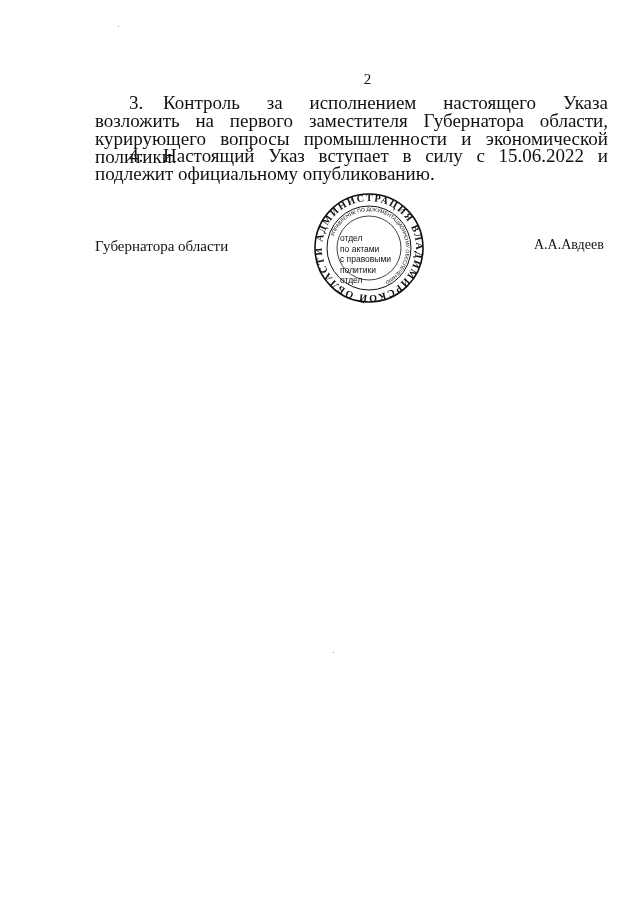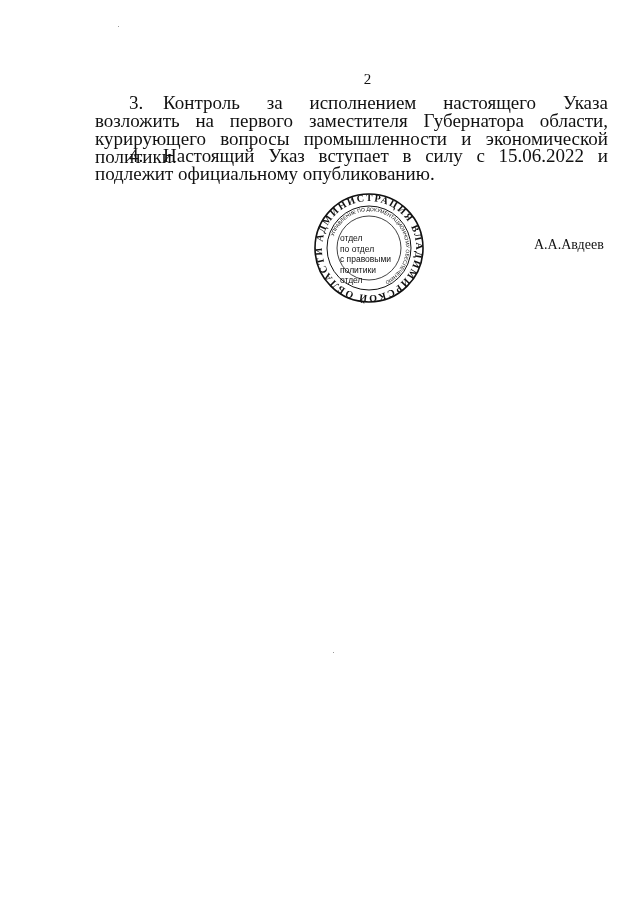--- a/index.html
+++ b/index.html
@@ -26,20 +26,21 @@
 
   <div class="para p3">
     <span class="num">3.</span><span>Контроль за исполнением настоящего Указа возложить на первого заместителя Губернатора области, курирующего вопросы промышленности и экономической политики.</span>
   </div>
 
   <div class="para p4">
     <span class="num">4.</span><span>Настоящий Указ вступает в силу с 15.06.2022 и подлежит официальному опубликованию.</span>
   </div>
 
   <div class="sig-left">
+    <div>Губернатора области</div>
   </div>
 
   <div class="sig-right">А.А.Авдеев</div>
 
   <svg class="stamp" viewBox="0 0 112 112">
     <defs>
       <path id="outerArc" d="M56,56 m-47,0 a47,47 0 1,1 94,0 a47,47 0 1,1 -94,0"></path>
       <path id="midArc" d="M56,56 m-37,0 a37,37 0 1,1 74,0 a37,37 0 1,1 -74,0"></path>
     </defs>
     <circle cx="56" cy="56" r="54" fill="none" stroke="#111" stroke-width="1.6"></circle>
@@ -48,21 +49,21 @@
     <text font-family="Liberation Serif, serif" font-size="10" font-weight="bold" letter-spacing="1.5" fill="#111">
       <textPath href="#outerArc" startOffset="2%">АДМИНИСТРАЦИЯ ВЛАДИМИРСКОЙ ОБЛАСТИ ★</textPath>
     </text>
     <text font-family="Liberation Sans, sans-serif" font-size="5" fill="#111">
       <textPath href="#midArc" startOffset="5%">УПРАВЛЕНИЕ ПО ДОКУМЕНТАЦИОННОМУ ОБЕСПЕЧЕНИЮ</textPath>
     </text>
   </svg>
 
   <div class="stamp-inner">
     <div>отдел</div>
-    <div>по отдел</div>
+    <div>по актами</div>
     <div>с правовыми</div>
     <div>политики</div>
     <div>отдел</div>
   </div>
 
   <div class="dot" style="left:118px;top:26px;"></div>
   <div class="dot" style="left:333px;top:652px;"></div>
 </div>
 
 </body></html>

